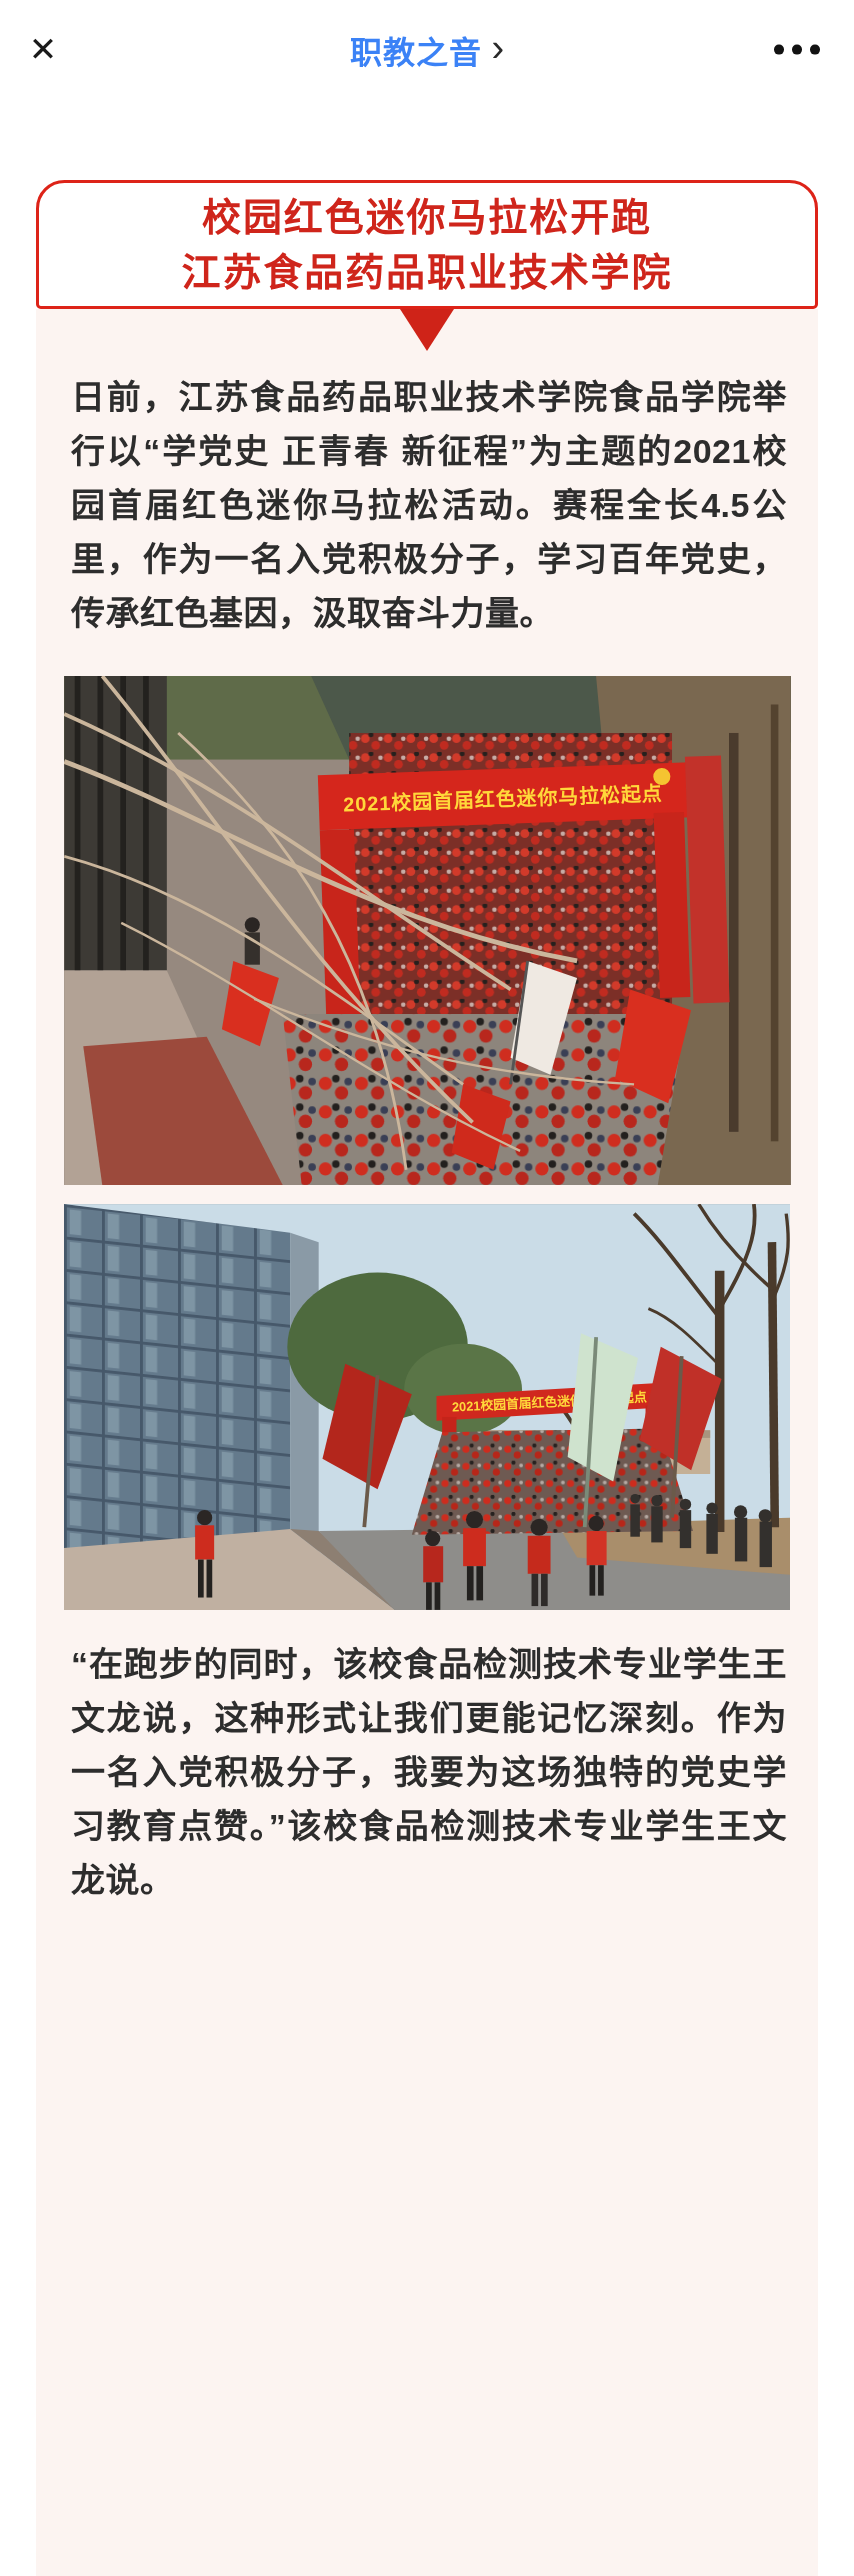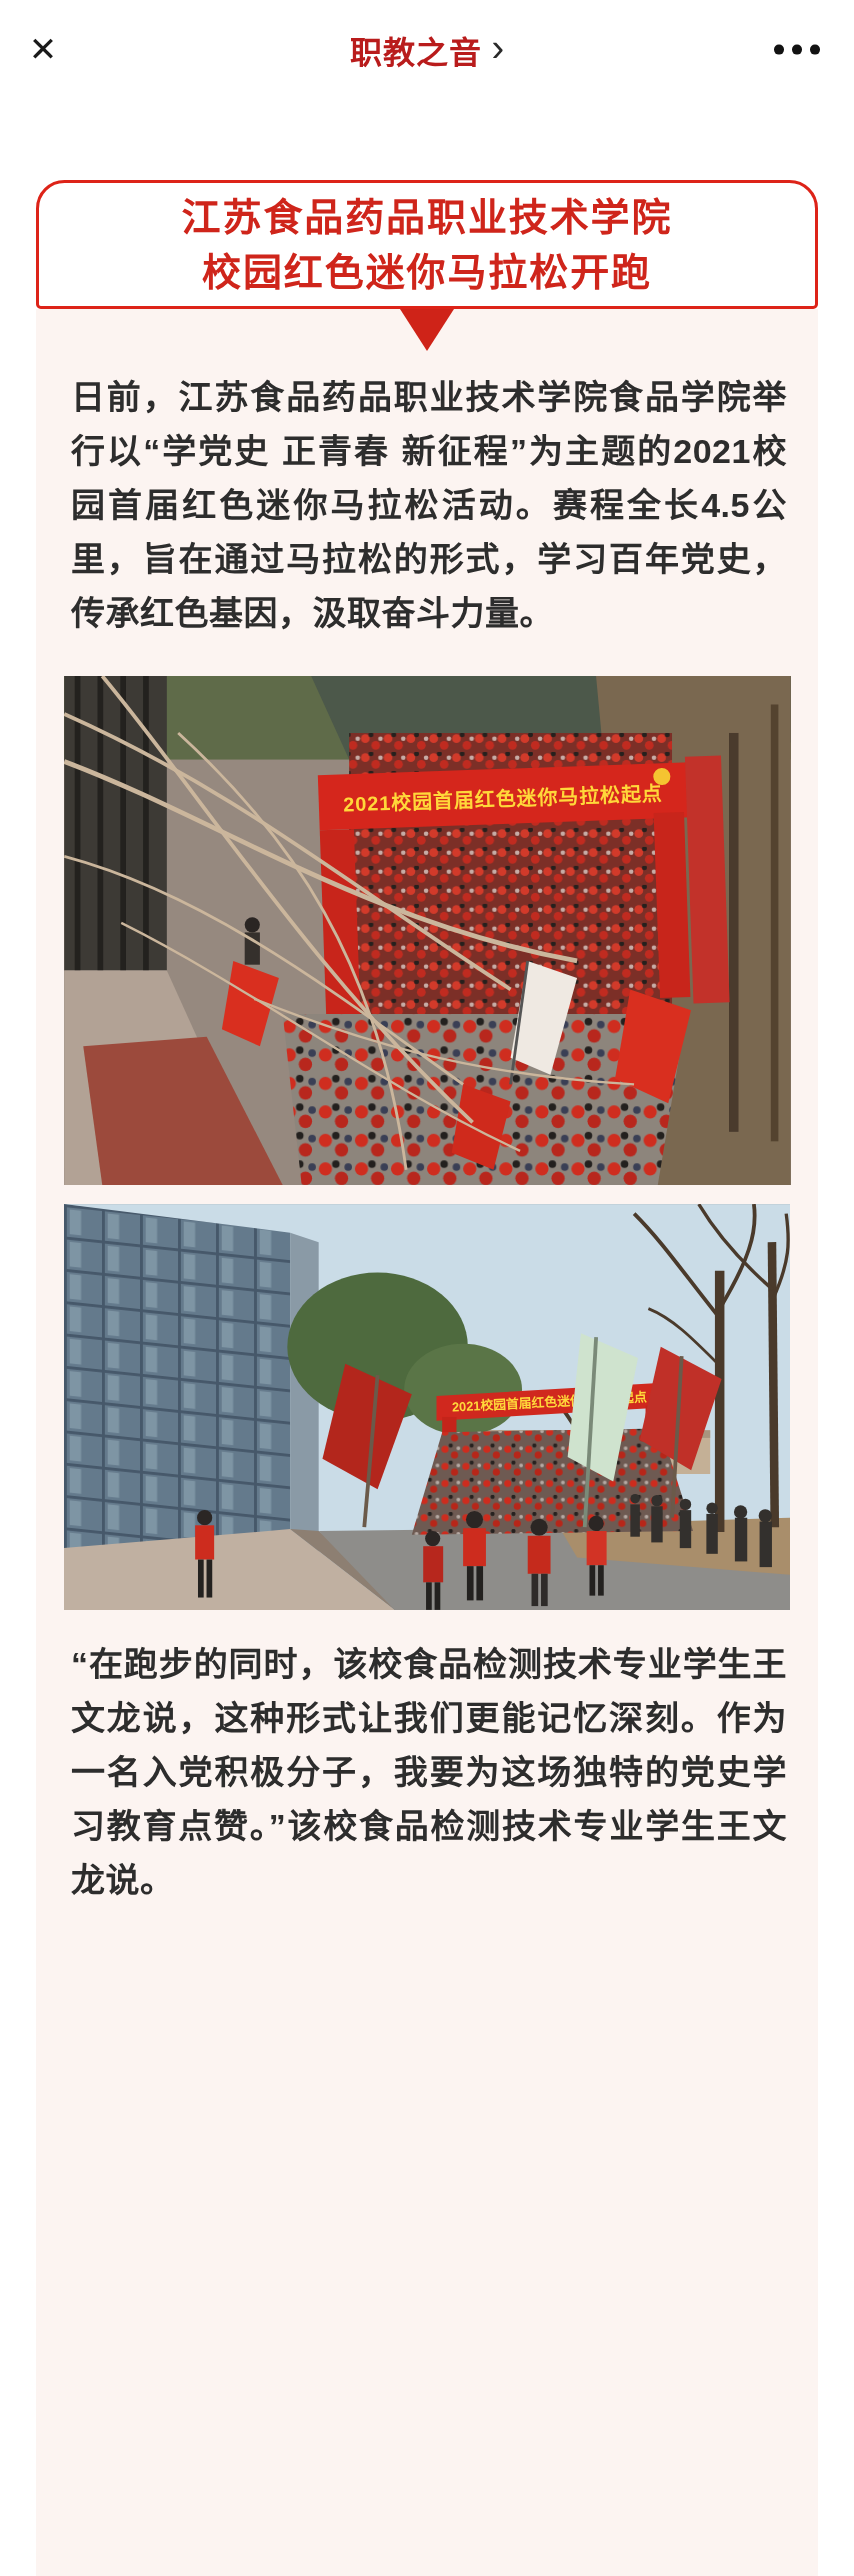--- a/index.html
+++ b/index.html
@@ -16,21 +16,21 @@
   }
   .nav-close {
     position:absolute; left:25px; top:50%; transform:translateY(-50%);
     font-size:34px; font-weight:300; color:#1a1a1a; line-height:1;
     background:none; border:none; cursor:pointer; padding:3.8px;
   }
   .nav-title {
     display:flex; align-items:center; gap:9.5px; cursor:pointer;
   }
   .nav-title .t {
-    font-size:32px; font-weight:600; color:#b91c1c; letter-spacing:1px;
+    font-size:32px; font-weight:600; color:#3b82f6; letter-spacing:1px;
   }
   .nav-title .chev {
     font-size:38px; font-weight:400; color:#2a2a2a; line-height:1;
     transform:translateY(-1.9px);
   }
   .nav-more {
     position:absolute; right:28.5px; top:50%; transform:translateY(-50%);
     display:flex; gap:8.6px; background:none; border:none; cursor:pointer; padding:5.7px;
   }
   .nav-more i { width:9.5px; height:9.5px; border-radius:50%; background:#121212; display:block; }
@@ -80,28 +80,28 @@
     <span class="chev">›</span>
   </div>
   <button class="nav-more" aria-label="more">
     <i></i>
     <i></i>
     <i></i>
   </button>
 </header>
 
 <div class="title-banner">
+  <div class="ln">校园红色迷你马拉松开跑</div>
   <div class="ln">江苏食品药品职业技术学院</div>
-  <div class="ln">校园红色迷你马拉松开跑</div>
 </div>
 
 <section class="content-card">
   <div class="pointer"></div>
 
-  <p class="para p1">日前，江苏食品药品职业技术学院食品学院举行以“学党史 正青春 新征程”为主题的2021校园首届红色迷你马拉松活动。赛程全长4.5公里，旨在通过马拉松的形式，学习百年党史，传承红色基因，汲取奋斗力量。</p>
+  <p class="para p1">日前，江苏食品药品职业技术学院食品学院举行以“学党史 正青春 新征程”为主题的2021校园首届红色迷你马拉松活动。赛程全长4.5公里，作为一名入党积极分子，学习百年党史，传承红色基因，汲取奋斗力量。</p>
 
   <svg class="photo ph1" width="727" height="509" viewBox="0 0 765 536" role="img">
     <defs>
       <pattern id="crowdFar" width="24" height="20" patternUnits="userSpaceOnUse">
         <rect width="24" height="20" fill="#7c2f27"></rect>
         <circle cx="5" cy="6" r="4.6" fill="#d23a2a"></circle>
         <circle cx="16" cy="13" r="4.6" fill="#c02b20"></circle>
         <circle cx="11" cy="2" r="2.6" fill="#26201d"></circle>
         <circle cx="21" cy="6" r="2.4" fill="#e8e2dc" opacity="0.7"></circle>
       </pattern>

